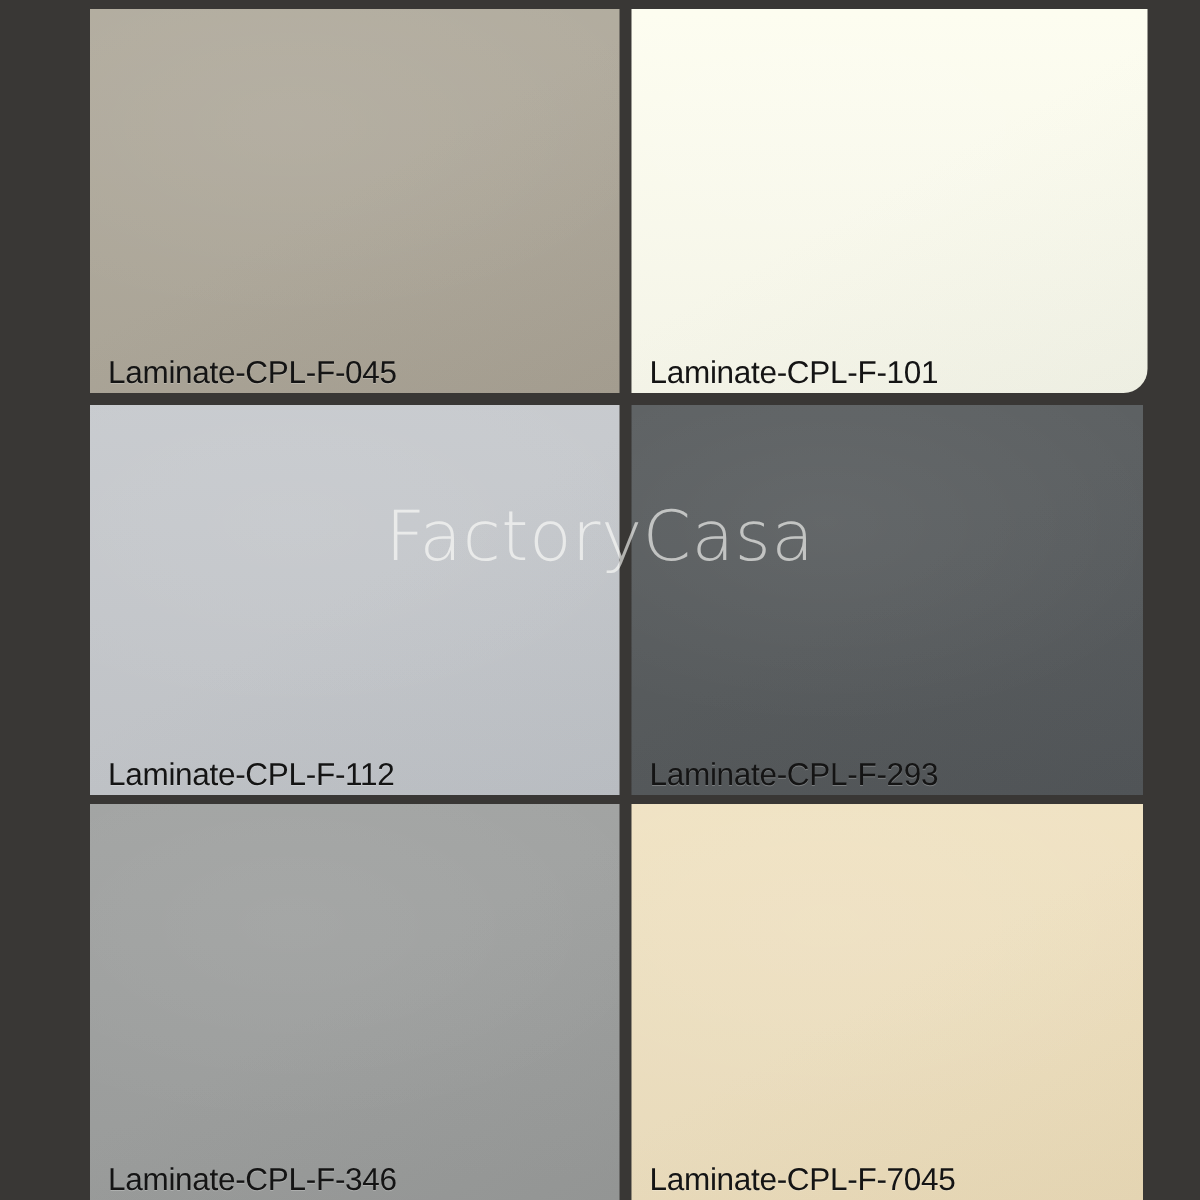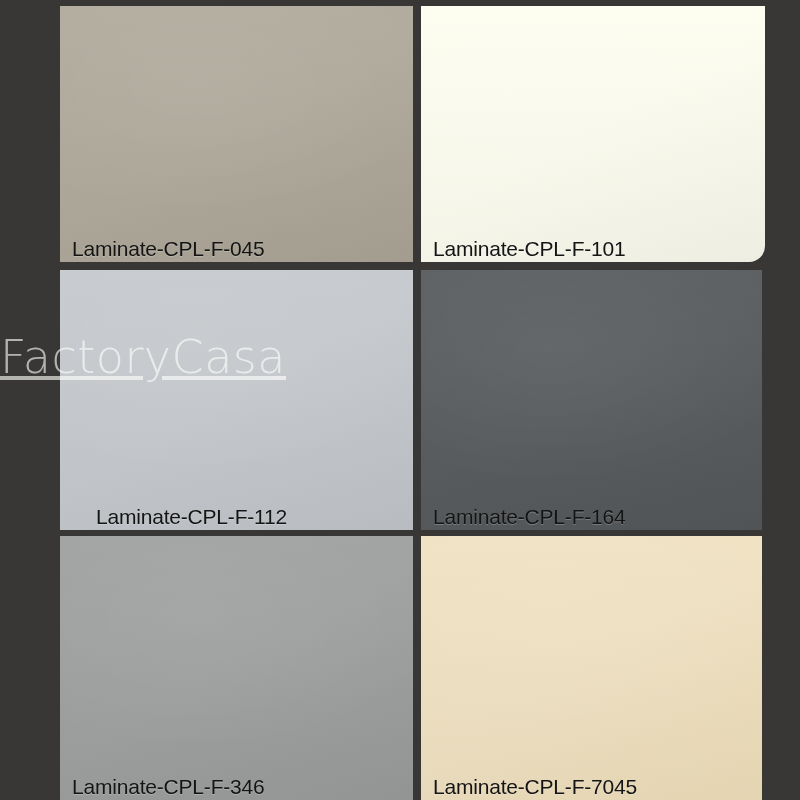--- a/index.html
+++ b/index.html
@@ -46,51 +46,50 @@
     white-space: nowrap;
     text-shadow: 0 1px 0 rgba(255,255,255,0.22);
   }
   .r-br    { border-radius: 0 0 16px 0; }
 
   
   .watermark {
     position: absolute;
     left: 0;
     right: 0;
-    text-align: left;
+    text-align: center;
     font-size: 46px;
     font-weight: 300;
     letter-spacing: 0.5px;
     color: rgba(255,255,252,0.62);
     pointer-events: none;
     user-select: none;
     font-family: "DejaVu Sans", sans-serif;
-    text-decoration: underline;
   }
 </style>
 </head>
 <body>
 
 <div id="stage" style="background: rgb(57, 55, 53); width: 800px; height: 800px;">
   <div class="collage" id="collage">
       <div class="swatch" style="left: 60px; top: 6px; width: 353px; height: 256px; background: linear-gradient(150deg, rgb(176, 170, 156) 0%, rgb(176, 170, 156) 48%, rgb(169, 162, 148) 100%);">
         <div class="sheen" style="background: radial-gradient(120% 85% at 38% 30%, rgba(255, 255, 255, 0.055) 0%, rgba(255, 255, 255, 0) 62%), linear-gradient(rgba(255, 255, 255, 0.03) 0%, rgba(0, 0, 0, 0.035) 100%);"></div>
         <div class="label" style="color: rgb(20, 20, 20);">Laminate-CPL-F-045</div>
       </div>
       <div class="swatch r-br" style="left: 421px; top: 6px; width: 344px; height: 256px; background: linear-gradient(150deg, rgb(253, 253, 240) 0%, rgb(253, 253, 240) 48%, rgb(246, 247, 234) 100%); padding-left: 47px;">
         <div class="sheen" style="background: radial-gradient(120% 85% at 38% 30%, rgba(255, 255, 255, 0.055) 0%, rgba(255, 255, 255, 0) 62%), linear-gradient(rgba(255, 255, 255, 0.03) 0%, rgba(0, 0, 0, 0.035) 100%);"></div>
         <div class="label" style="color: rgb(20, 20, 20);">Laminate-CPL-F-101</div>
       </div>
       <div class="swatch" style="left: 60px; top: 270px; width: 353px; height: 260px; background: linear-gradient(150deg, rgb(198, 201, 205) 0%, rgb(198, 201, 205) 48%, rgb(191, 195, 200) 100%);">
         <div class="sheen" style="background: radial-gradient(120% 85% at 38% 30%, rgba(255, 255, 255, 0.055) 0%, rgba(255, 255, 255, 0) 62%), linear-gradient(rgba(255, 255, 255, 0.03) 0%, rgba(0, 0, 0, 0.035) 100%);"></div>
-        <div class="label" style="color: rgb(20, 20, 20); margin-left: 24px;">Laminate-CPL-F-112</div>
+        <div class="label" style="color: rgb(20, 20, 20);">Laminate-CPL-F-112</div>
       </div>
       <div class="swatch" style="left: 421px; top: 270px; width: 341px; height: 260px; background: linear-gradient(150deg, rgb(88, 92, 94) 0%, rgb(88, 92, 94) 48%, rgb(83, 87, 90) 100%);">
         <div class="sheen" style="background: radial-gradient(120% 85% at 38% 30%, rgba(255, 255, 255, 0.055) 0%, rgba(255, 255, 255, 0) 62%), linear-gradient(rgba(255, 255, 255, 0.03) 0%, rgba(0, 0, 0, 0.035) 100%);"></div>
-        <div class="label" style="color: rgb(20, 20, 20);">Laminate-CPL-F-164</div>
+        <div class="label" style="color: rgb(20, 20, 20);">Laminate-CPL-F-293</div>
       </div>
       <div class="swatch" style="left: 60px; top: 536px; width: 353px; height: 264px; background: linear-gradient(150deg, rgb(159, 161, 160) 0%, rgb(159, 161, 160) 48%, rgb(152, 154, 153) 100%);">
         <div class="sheen" style="background: radial-gradient(120% 85% at 38% 30%, rgba(255, 255, 255, 0.055) 0%, rgba(255, 255, 255, 0) 62%), linear-gradient(rgba(255, 255, 255, 0.03) 0%, rgba(0, 0, 0, 0.035) 100%);"></div>
         <div class="label" style="color: rgb(20, 20, 20);">Laminate-CPL-F-346</div>
       </div>
       <div class="swatch" style="left: 421px; top: 536px; width: 341px; height: 264px; background: linear-gradient(150deg, rgb(240, 226, 194) 0%, rgb(240, 226, 194) 48%, rgb(236, 220, 184) 100%);">
         <div class="sheen" style="background: radial-gradient(120% 85% at 38% 30%, rgba(255, 255, 255, 0.055) 0%, rgba(255, 255, 255, 0) 62%), linear-gradient(rgba(255, 255, 255, 0.03) 0%, rgba(0, 0, 0, 0.035) 100%);"></div>
         <div class="label" style="color: rgb(20, 20, 20);">Laminate-CPL-F-7045</div>
       </div>
     </div>

